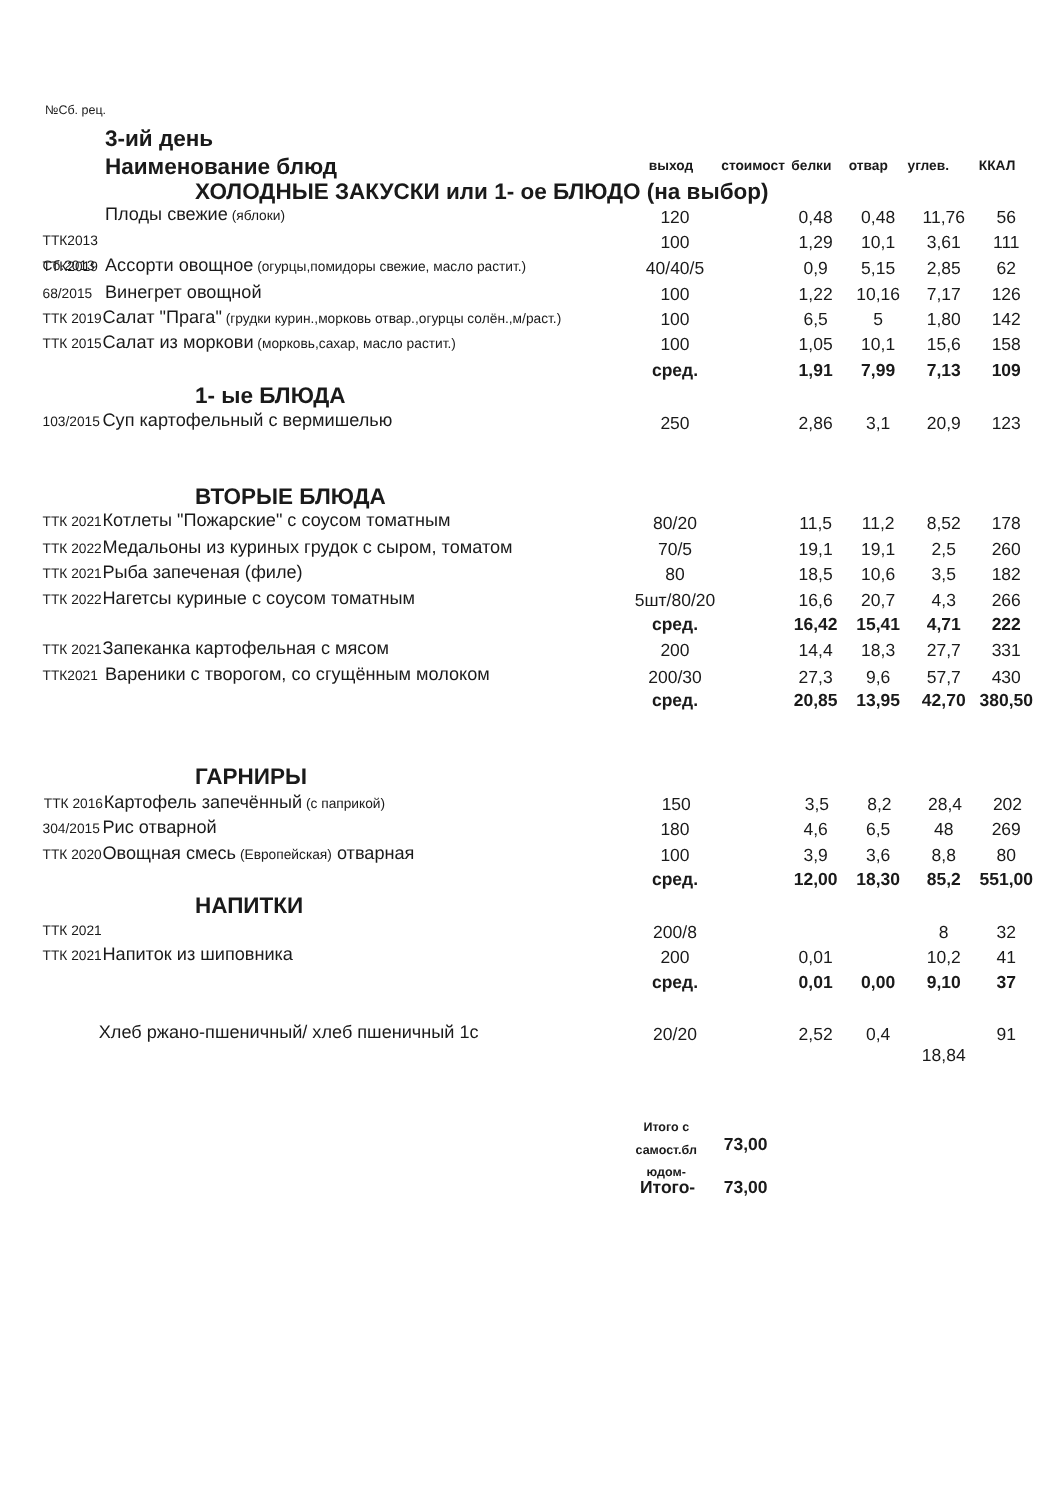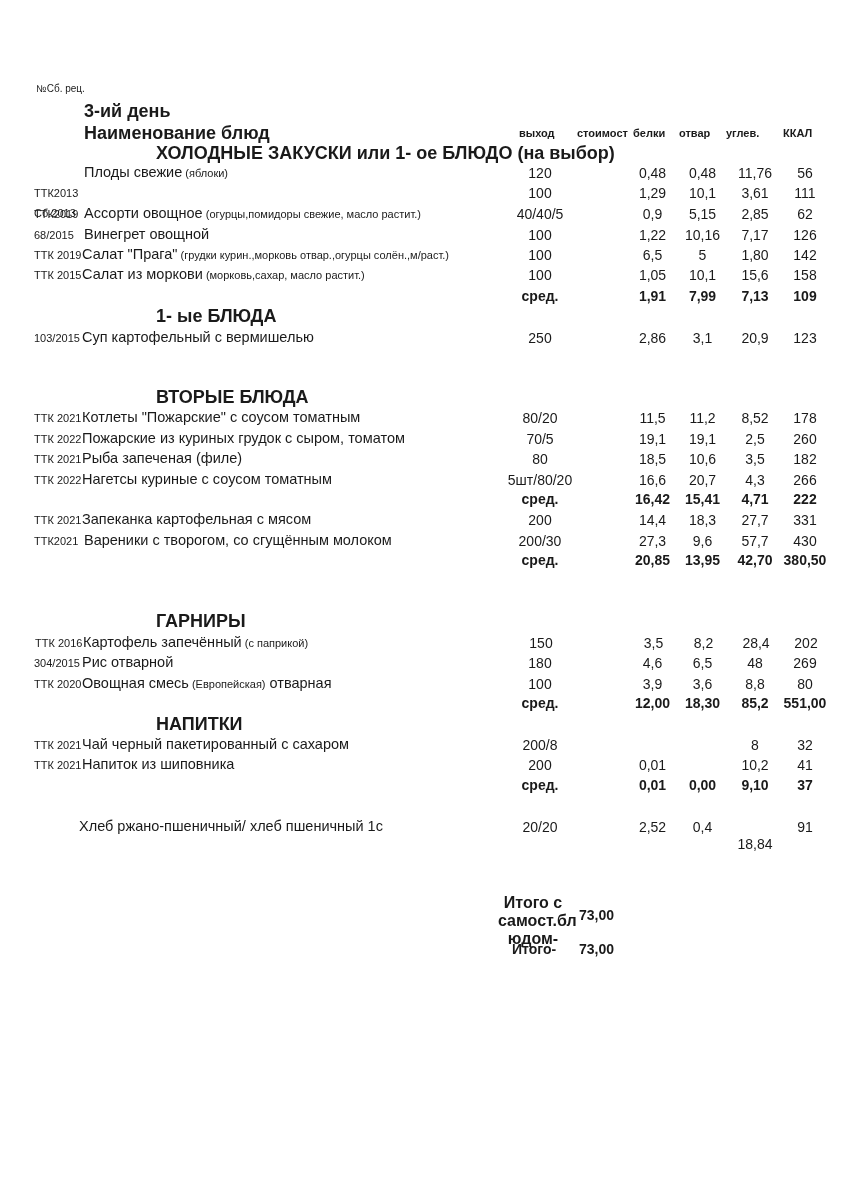--- a/index.html
+++ b/index.html
@@ -11,21 +11,21 @@
     .sub { font-size: 11px; }
     .hdr { font-weight: bold; font-size: 18px; }
     .colh { font-weight: bold; font-size: 11px; }
     .num { font-size: 14px; text-align: center; }
     .bold { font-weight: bold; }
     .c-out { left: 500px; width: 80px; }
     .c-b { left: 625px; width: 55px; }
     .c-f { left: 675px; width: 55px; }
     .c-c { left: 725px; width: 60px; }
     .c-k { left: 775px; width: 60px; }
-    .totlbl { font-weight: bold; font-size: 16px; text-align: center; line-height: 18px; }
+    .totlbl { font-weight: bold; font-size: 10px; text-align: center; line-height: 18px; }
   </style>
 </head>
 <body>
 
 <div class="abs code" style="left:36px;top:83px;font-size:10px;">№Сб. рец.</div>
 <div class="abs hdr" style="left:84px;top:101px;">3-ий день</div>
 <div class="abs hdr" style="left:84px;top:123px;">Наименование  блюд</div>
 
 <div class="abs colh" style="left:519px;top:127px;">выход</div>
 <div class="abs colh" style="left:577px;top:127px;">стоимост</div>
@@ -111,21 +111,21 @@
       <span class="abs code" style="left:34px;top:3px;">ТТК 2021</span>
       <span class="abs name" style="left:82px;top:0;"><span>Котлеты "Пожарские" с соусом томатным</span></span>
       <span class="abs num c-out" style="top:1px;">80/20</span>
       <span class="abs num c-b" style="top:1px;">11,5</span>
       <span class="abs num c-f" style="top:1px;">11,2</span>
       <span class="abs num c-c" style="top:1px;">8,52</span>
       <span class="abs num c-k" style="top:1px;">178</span>
     </div>
     <div class="abs" style="left:0;top:430px;width:849px;height:20px;">
       <span class="abs code" style="left:34px;top:3px;">ТТК 2022</span>
-      <span class="abs name" style="left:82px;top:0;"><span>Пожарские из куриных грудок с сыром, томатом</span></span>
+      <span class="abs name" style="left:82px;top:0;"><span>Медальоны из куриных грудок с сыром, томатом</span></span>
       <span class="abs num c-out" style="top:1px;">70/5</span>
       <span class="abs num c-b" style="top:1px;">19,1</span>
       <span class="abs num c-f" style="top:1px;">19,1</span>
       <span class="abs num c-c" style="top:1px;">2,5</span>
       <span class="abs num c-k" style="top:1px;">260</span>
     </div>
     <div class="abs" style="left:0;top:450px;width:849px;height:20px;">
       <span class="abs code" style="left:34px;top:3px;">ТТК 2021</span>
       <span class="abs name" style="left:82px;top:0;"><span>Рыба запеченая (филе)</span></span>
       <span class="abs num c-out" style="top:1px;">80</span>
@@ -206,21 +206,20 @@
     <div class="abs" style="left:0;top:695px;width:849px;height:20px;">
       <span class="abs num bold c-out" style="top:0;">сред.</span>
       <span class="abs num bold c-b" style="top:0;">12,00</span>
       <span class="abs num bold c-f" style="top:0;">18,30</span>
       <span class="abs num bold c-c" style="top:0;">85,2</span>
       <span class="abs num bold c-k" style="top:0;">551,00</span>
     </div>
     <div class="abs hdr" style="left:156px;top:714px;">НАПИТКИ</div>
     <div class="abs" style="left:0;top:736px;width:849px;height:20px;">
       <span class="abs code" style="left:34px;top:3px;">ТТК 2021</span>
-      <span class="abs name" style="left:82px;top:0;"><span>Чай черный пакетированный с сахаром</span></span>
       <span class="abs num c-out" style="top:1px;">200/8</span>
       <span class="abs num c-b" style="top:1px;"></span>
       <span class="abs num c-f" style="top:1px;"></span>
       <span class="abs num c-c" style="top:1px;">8</span>
       <span class="abs num c-k" style="top:1px;">32</span>
     </div>
     <div class="abs" style="left:0;top:756px;width:849px;height:20px;">
       <span class="abs code" style="left:34px;top:3px;">ТТК 2021</span>
       <span class="abs name" style="left:82px;top:0;"><span>Напиток из шиповника</span></span>
       <span class="abs num c-out" style="top:1px;">200</span>

